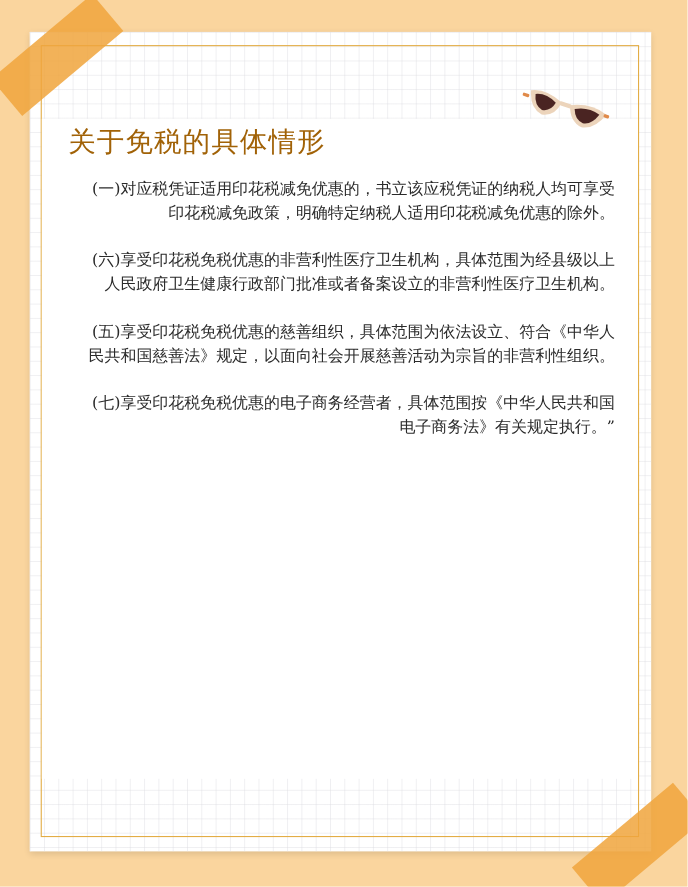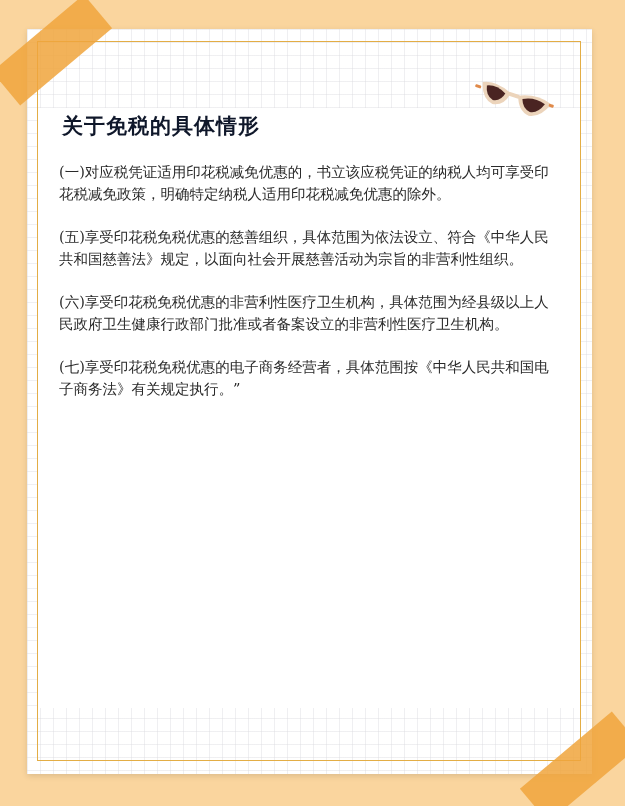--- a/index.html
+++ b/index.html
@@ -37,40 +37,40 @@
     .tape {
       position: absolute;
       background: rgba(240,165,60,0.85);
       width: 120px; height: 44px;
     }
     .tape-tl { left: -8px; top: 28px; transform: rotate(-40deg); }
     .tape-br { left: 520px; top: 745px; transform: rotate(-40deg); }
     .title {
       position: absolute;
       left: 62px; top: 112px;
-      font-size: 21px;
-      font-weight: bold;
-      color: #0f172a;
+      font-size: 25px;
+      font-weight: normal;
+      color: #a16207;
       letter-spacing: 1px;
       margin: 0;
     }
     .sunglasses {
       position: absolute;
       left: 470px; top: 80px;
       width: 85px; height: 45px;
     }
     .body-text {
       position: absolute;
       left: 59px; top: 162px;
       width: 500px;
       font-size: 14.5px;
       line-height: 21.5px;
       color: #2a2a2a;
     }
-    .para { margin: 0 0 22px 0; }
+    .para { margin: 0 0 22px 17px; text-align: right; }
     .para.p3 { margin-bottom: 25px; }
   </style>
 </head>
 <body>
 
 <div class="paper"></div>
 <div class="frame"></div>
 <div class="content-bg"></div>
 
 <div class="tape tape-tl"></div>
@@ -85,16 +85,16 @@
     <path d="M13 14 Q22 10 33 16 Q31 25 23 26 Q15 24 13 14 Z" fill="#4a2422"></path>
     <path d="M51 16 Q62 10 74 14 Q70 25 62 26 Q54 25 51 16 Z" fill="#4a2422"></path>
     <rect x="78" y="12" width="5" height="3" rx="1" fill="#e08a4a"></rect>
   </g>
 </svg>
 
 <h1 class="title">关于免税的具体情形</h1>
 
 <div class="body-text">
   <p class="para">(一)对应税凭证适用印花税减免优惠的，书立该应税凭证的纳税人均可享受印花税减免政策，明确特定纳税人适用印花税减免优惠的除外。</p>
+  <p class="para">(六)享受印花税免税优惠的非营利性医疗卫生机构，具体范围为经县级以上人民政府卫生健康行政部门批准或者备案设立的非营利性医疗卫生机构。</p>
   <p class="para">(五)享受印花税免税优惠的慈善组织，具体范围为依法设立、符合《中华人民共和国慈善法》规定，以面向社会开展慈善活动为宗旨的非营利性组织。</p>
-  <p class="para">(六)享受印花税免税优惠的非营利性医疗卫生机构，具体范围为经县级以上人民政府卫生健康行政部门批准或者备案设立的非营利性医疗卫生机构。</p>
   <p class="para">(七)享受印花税免税优惠的电子商务经营者，具体范围按《中华人民共和国电子商务法》有关规定执行。”</p>
 </div>
 
 </body></html>

